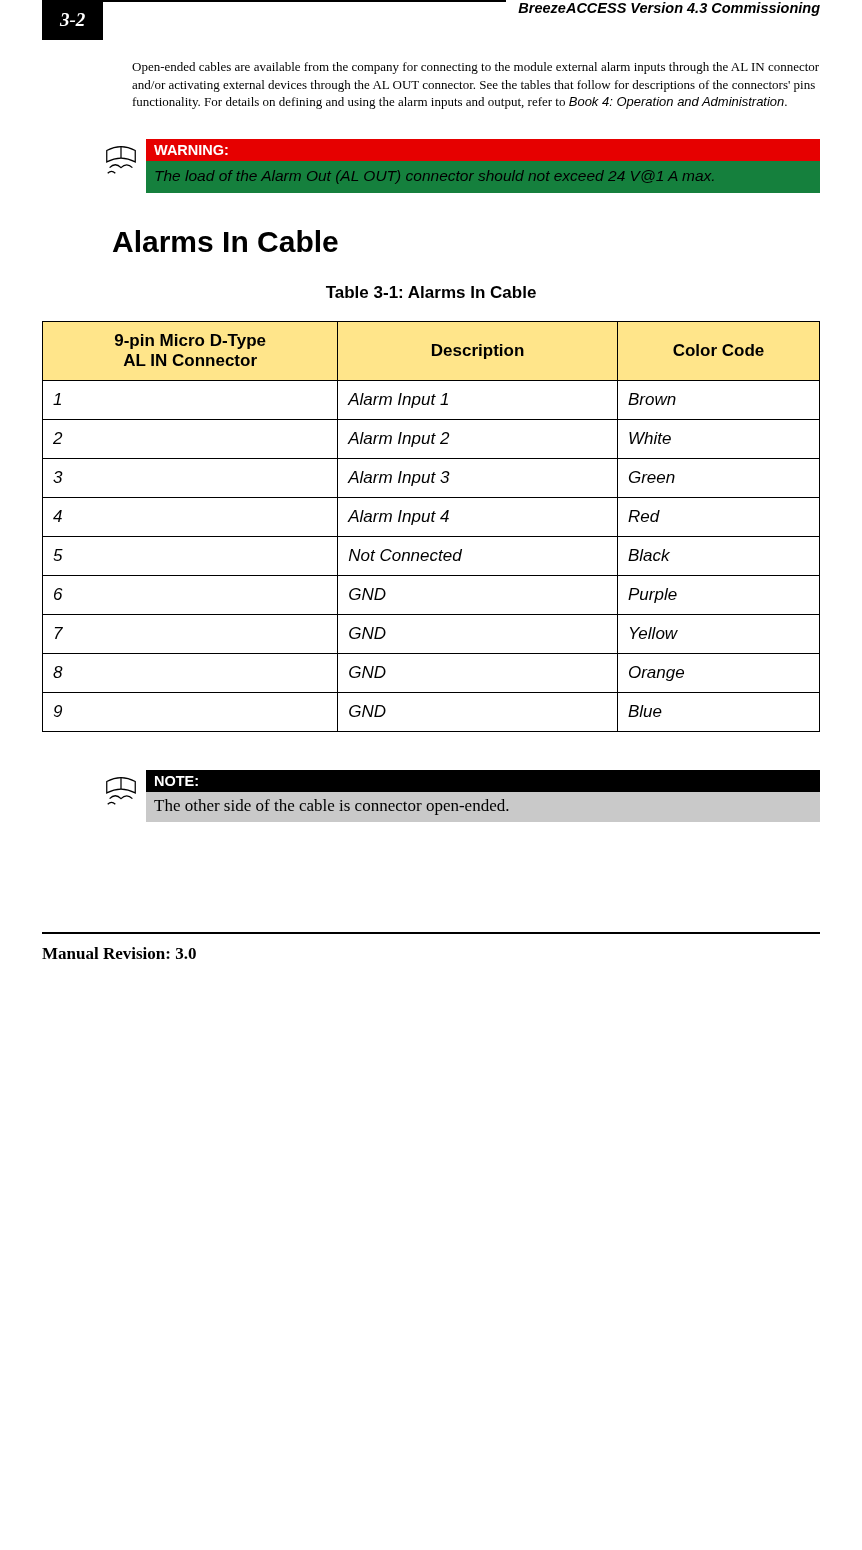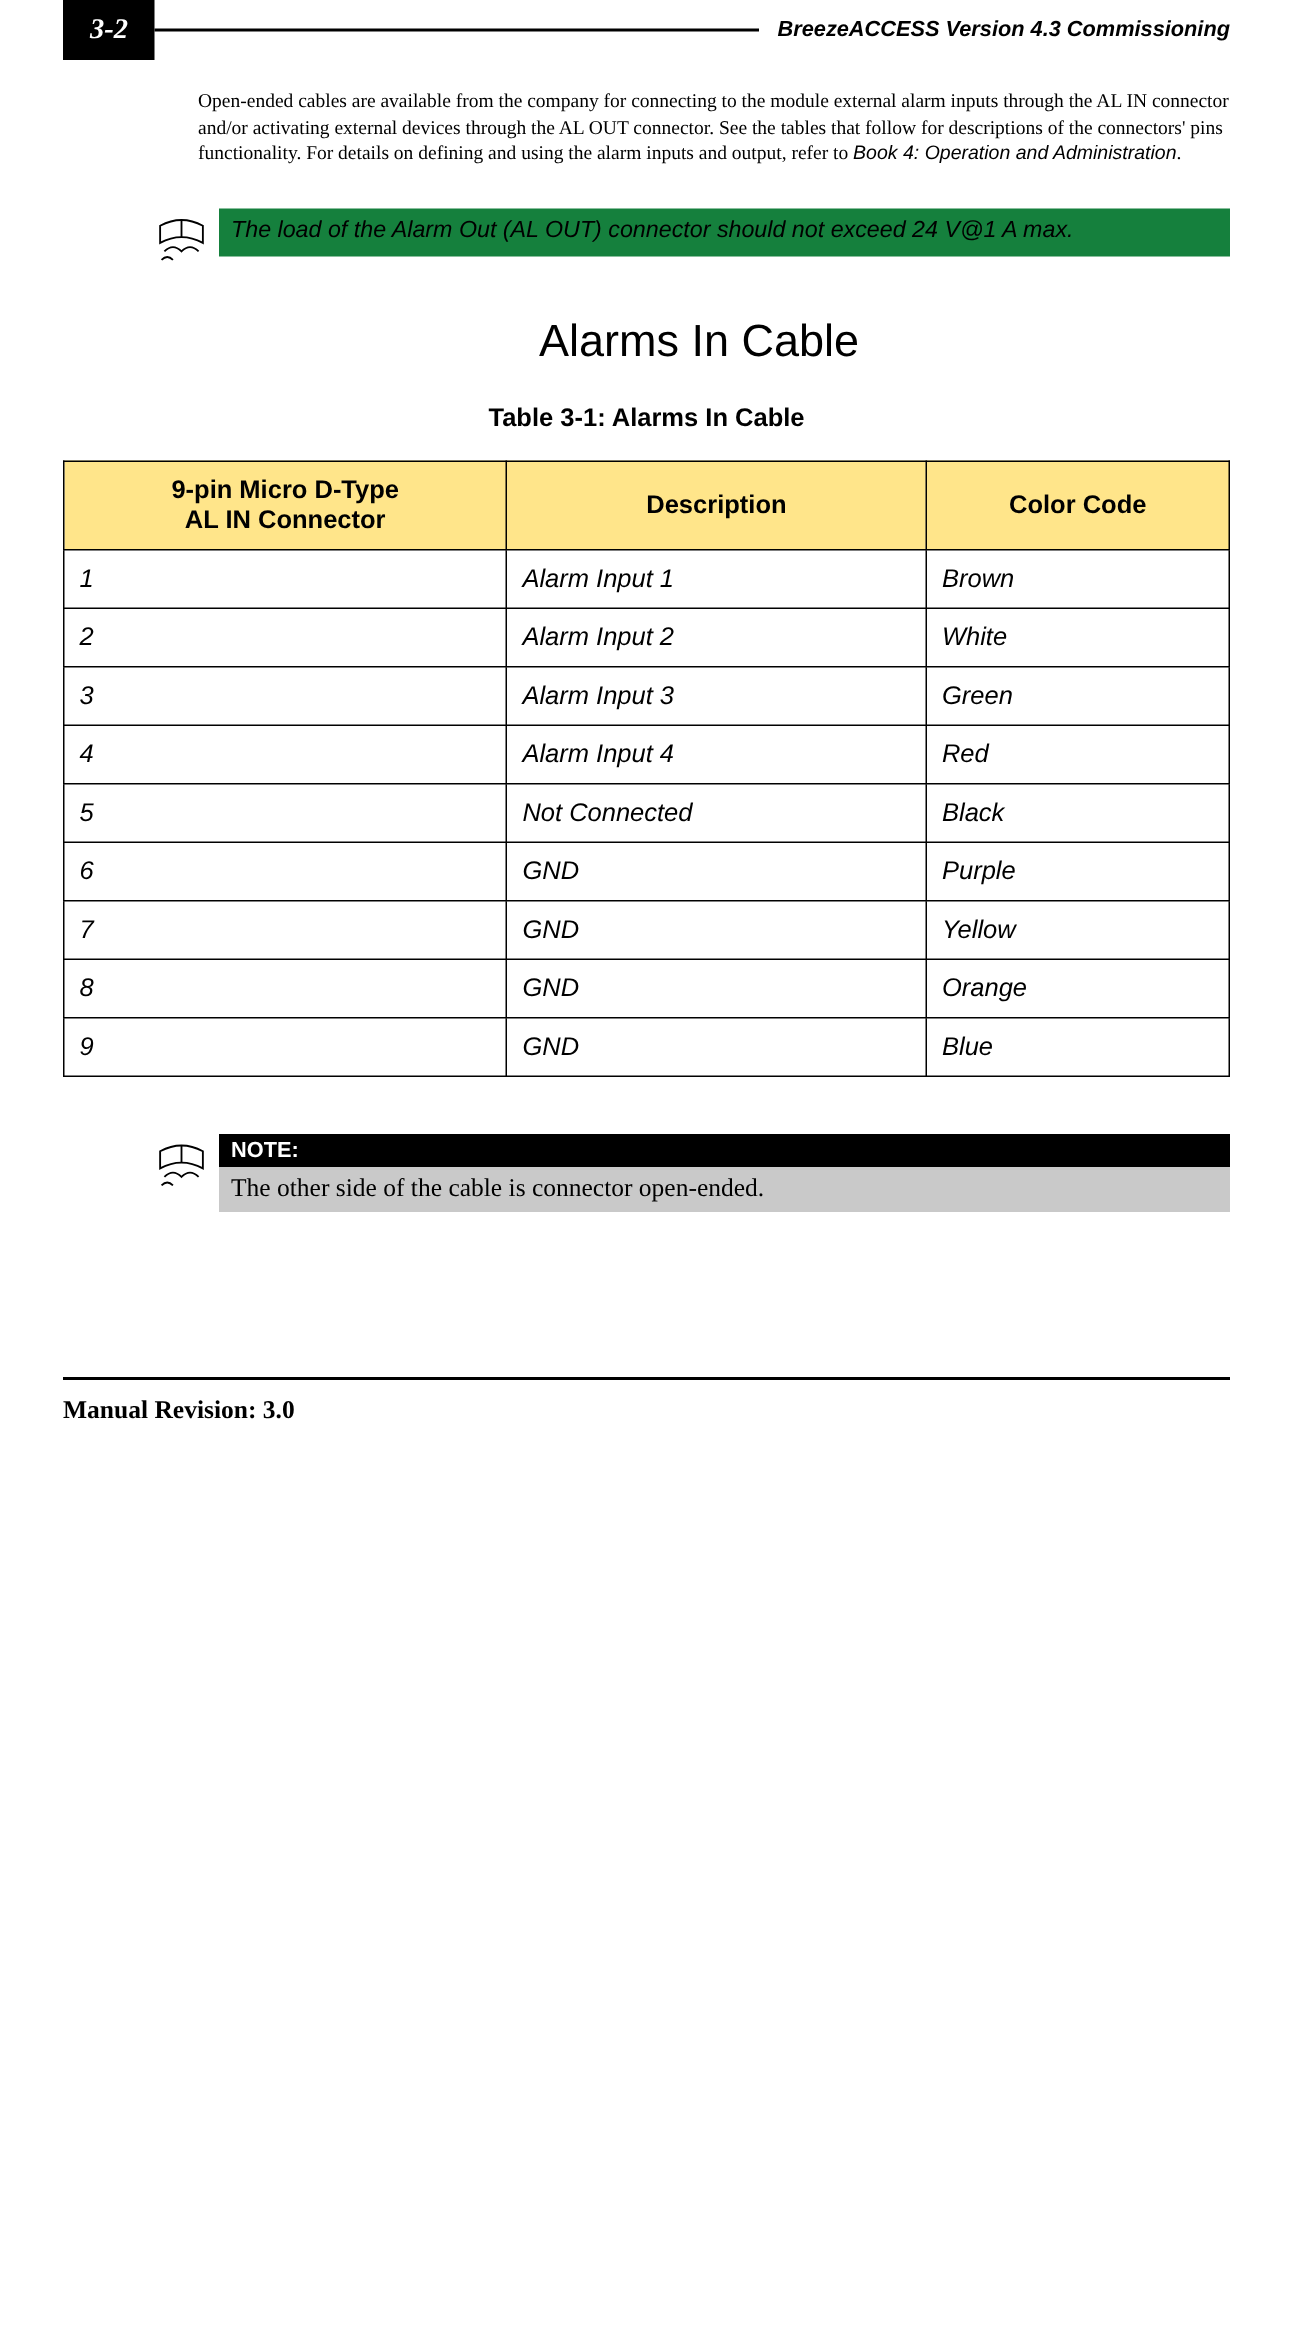--- a/index.html
+++ b/index.html
@@ -11,21 +11,20 @@
     color: #000;
   }
   .page {
     width: 862px;
     min-height: 1550px;
     padding: 0 42px 40px 42px;
     position: relative;
   }
   .header-row {
     display: flex;
-    align-items: center;
     margin-bottom: 18px;
   }
   .page-num-box {
     background: #000;
     color: #fff;
     font-style: italic;
     font-weight: bold;
     font-family: Georgia, serif;
     font-size: 19px;
     padding: 9px 18px;
@@ -103,24 +102,23 @@
     padding: 3px 8px;
   }
   .note-text {
     background: #c9c9c9;
     font-family: Georgia, serif;
     font-size: 17px;
     padding: 4px 8px 6px 8px;
   }
   h2.sub-heading {
     font-family: Arial, Helvetica, sans-serif;
-    font-weight: 400;
+    font-weight: 700;
     font-size: 30px;
     margin: 0 0 24px 70px;
-    text-align: center;
   }
   .table-caption {
     font-family: Arial, sans-serif;
     font-weight: bold;
     font-size: 17px;
     text-align: center;
     margin: 0 0 18px 0;
   }
   table.data-table {
     width: 100%;
@@ -183,20 +181,21 @@
       <svg viewBox="0 0 40 40" width="38" height="38">
         <g fill="none" stroke="#000" stroke-width="1.3">
           <path d="M5 10 Q20 2 35 10 L35 22 Q20 14 5 22 Z"></path>
           <path d="M20 6 L20 18"></path>
           <path d="M8 28 Q14 22 20 28 Q26 22 32 28"></path>
           <path d="M6 34 Q10 30 14 34"></path>
         </g>
       </svg>
     </div>
     <div class="callout-body">
+      <div class="warning-bar">WARNING:</div>
       <div class="warning-text">The load of the Alarm Out (AL OUT) connector should not exceed 24 V@1 A max.</div>
     </div>
   </div>
 
   <h2 class="sub-heading">Alarms In Cable</h2>
 
   <div class="table-caption">Table 3-1: Alarms In Cable</div>
 
   <table class="data-table">
     <thead>

